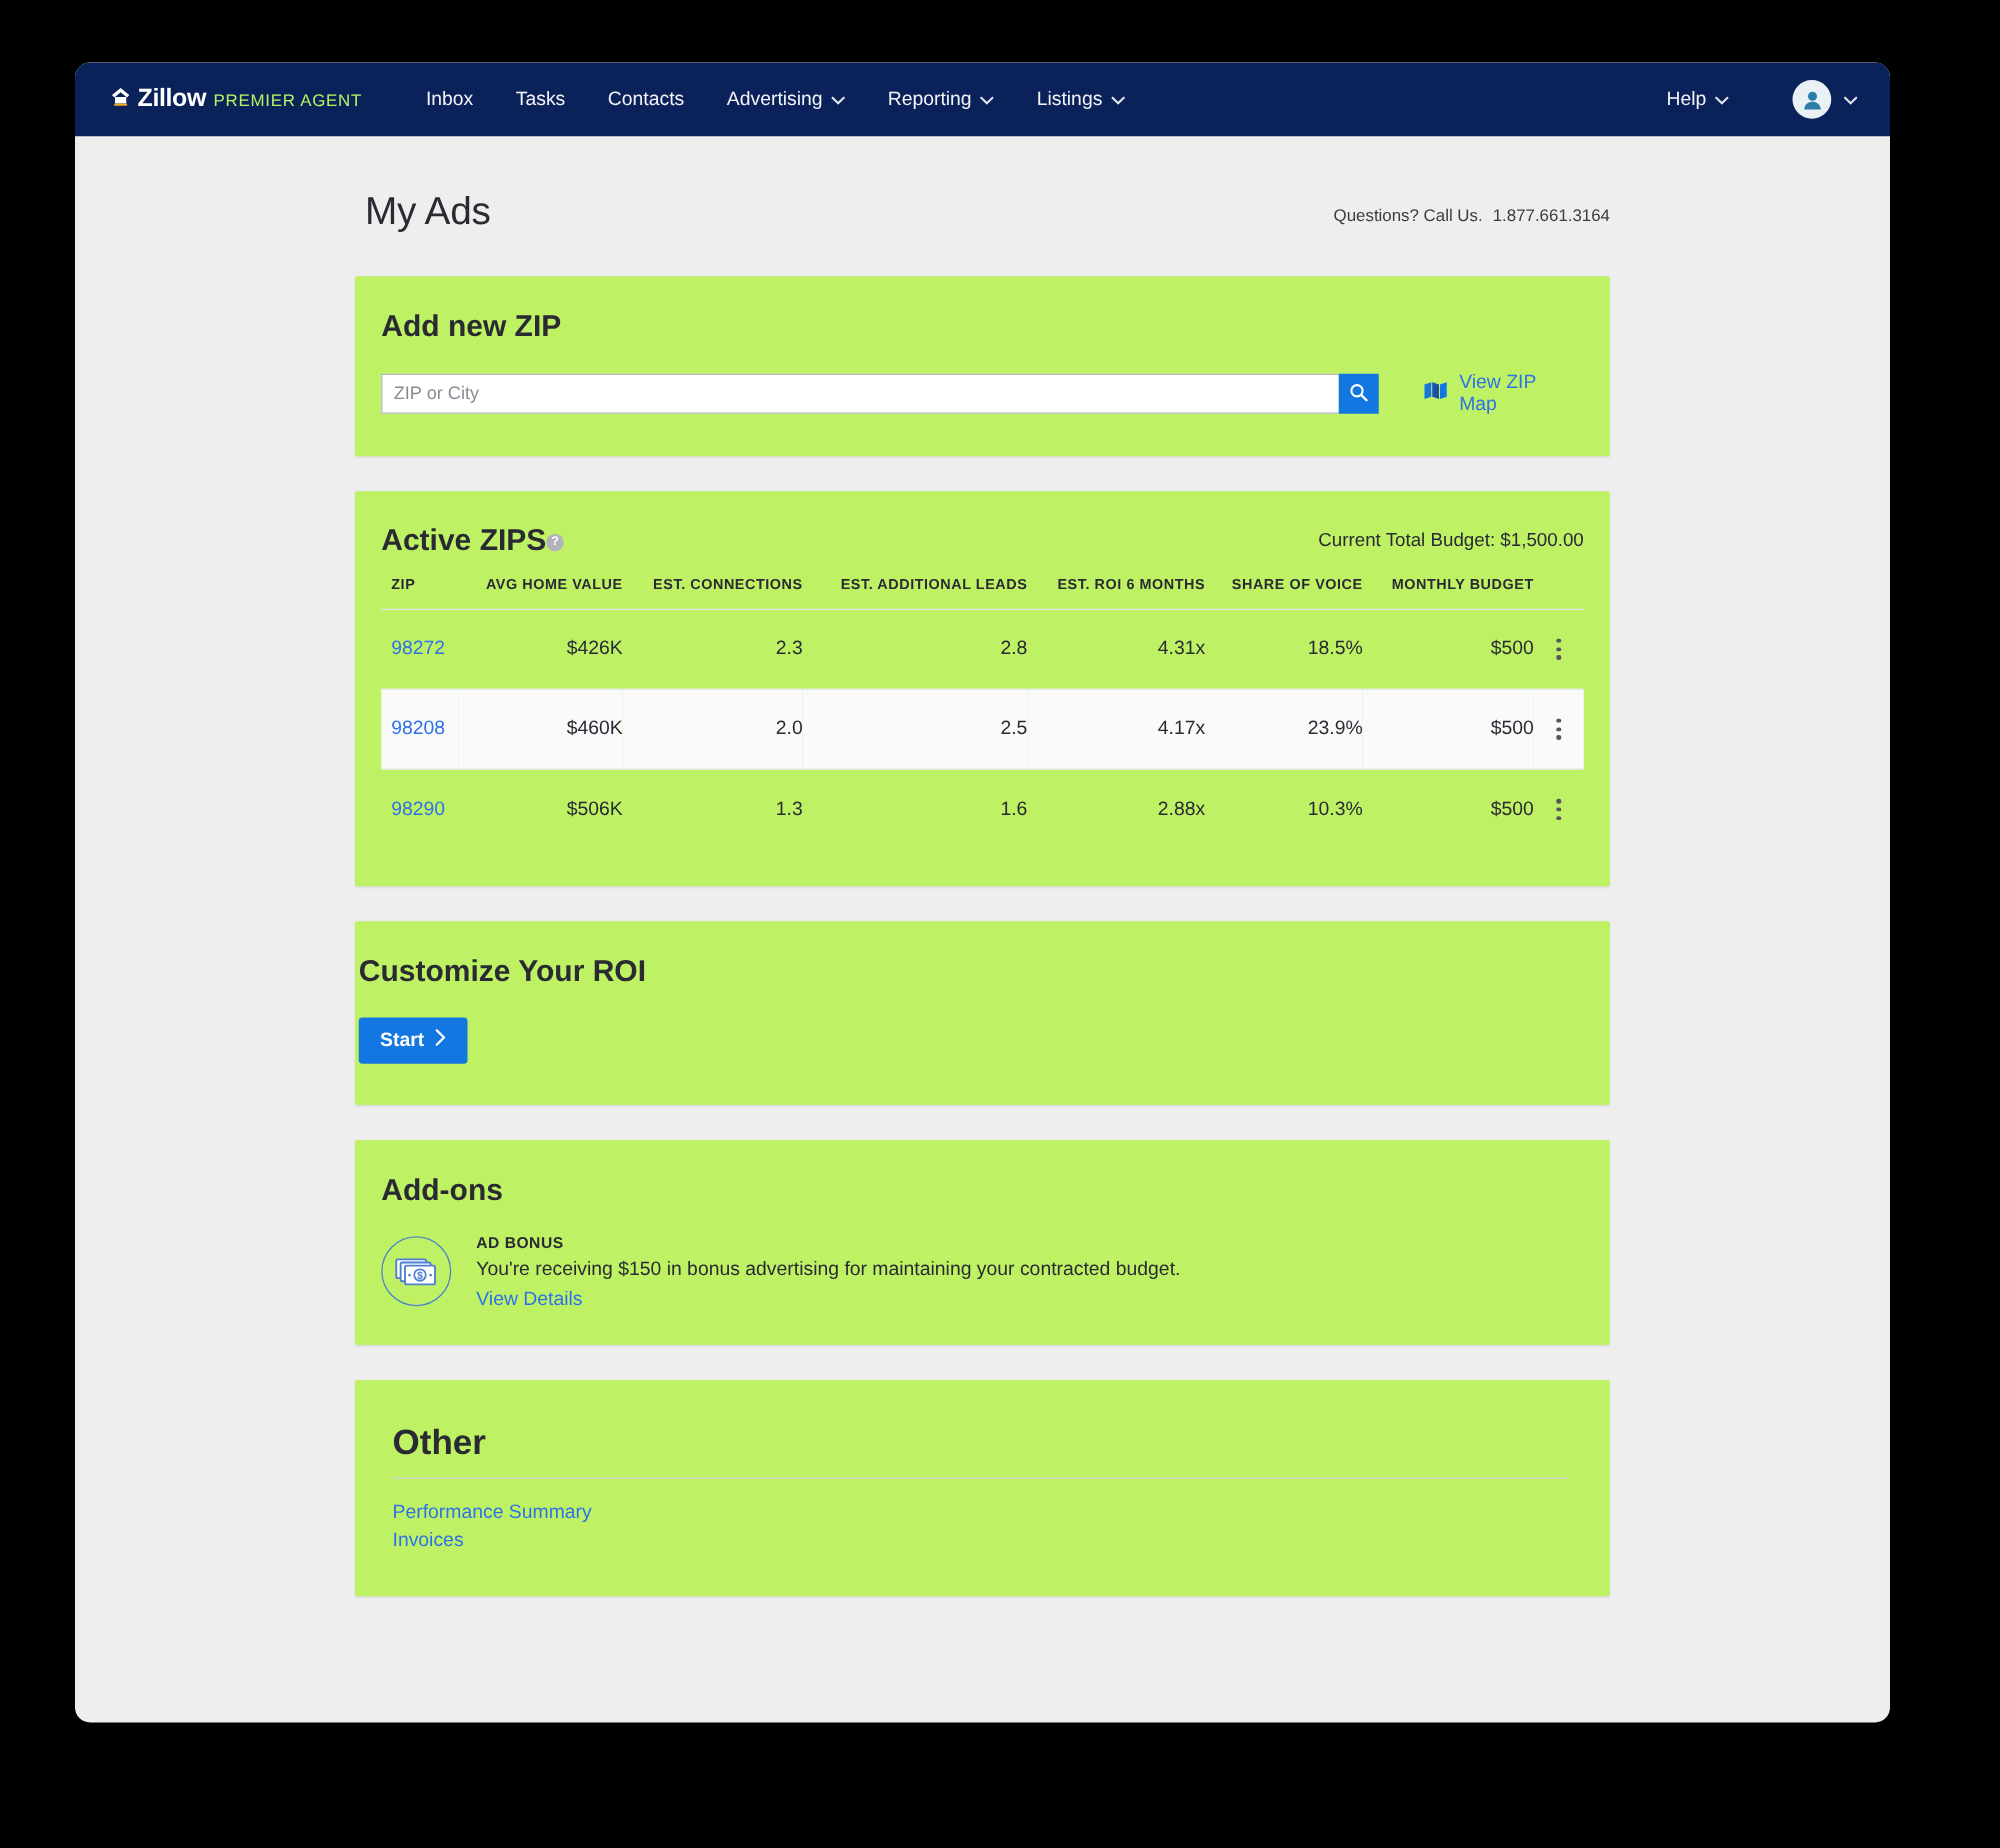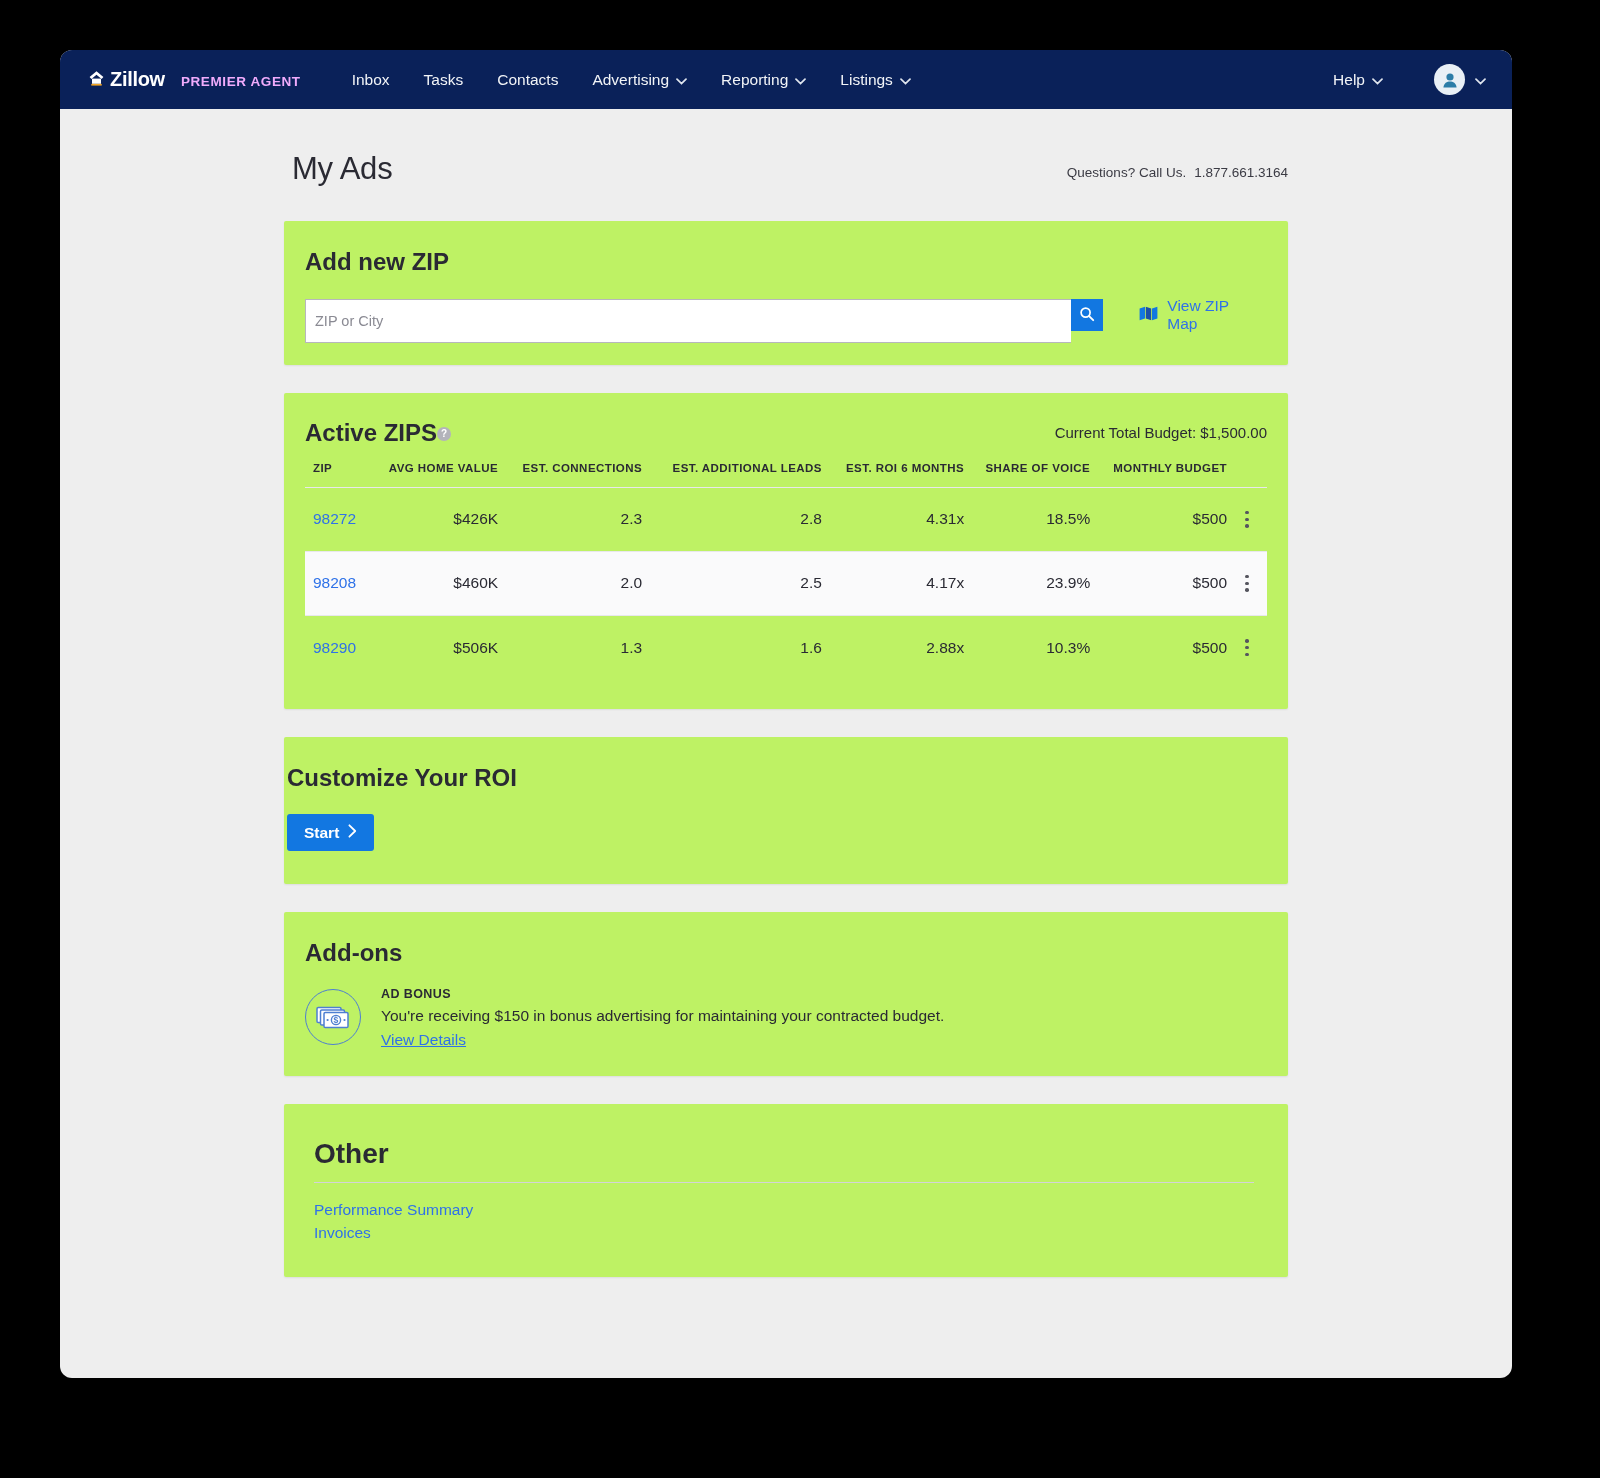--- a/index.html
+++ b/index.html
@@ -25,22 +25,22 @@
     padding:0 30px 0 28px;
     position:relative;
   }
   .brand { display:flex; align-items:baseline; margin-right:34px; user-select:none; }
   .brand-house { margin-right:5px; position:relative; top:1px; }
   .brand-zillow {
     color:#fff; font-size:20px; font-weight:bold;
     letter-spacing:-0.3px;
   }
   .brand-pa {
-    color:#f0abfc; font-size:13.5px; font-weight:bold;
-    letter-spacing:0.6px; margin-left:16px;
+    color:#bef264; font-size:13.5px; font-weight:normal;
+    letter-spacing:0.6px; margin-left:6px;
   }
   .nav-items { display:flex; align-items:center; gap:0px; }
   .nav-item {
     color:#f2f4f7; font-size:15.5px;
     padding:6px 17px; cursor:pointer;
     display:flex; align-items:center; gap:7px;
     white-space:nowrap;
   }
   .nav-right {
     position:absolute; right:26px; top:0; height:59px;
@@ -73,21 +73,21 @@
   .gap-28 { height:28px; }
   .gap-34 { height:34px; }
 
   .card-title { font-size:24px; font-weight:bold; color:#2a2a33; }
 
   
   .zip-card { padding:27px 25px 32px 21px; }
   .zip-search-row { display:flex; align-items:center; margin-top:21px; }
   .search-wrap { display:flex; width:800px; height:32px; }
   .search-input {
-    flex:1; height:44px; border:1px solid #b7b7bd; border-right:none;
+    flex:1; height:32px; border:1px solid #b7b7bd; border-right:none;
     padding:0 9px; font-size:14.5px; color:#2a2a33; outline:none;
     font-family:"Liberation Sans", sans-serif; background:#fff;
   }
   .search-input::placeholder { color:#8a8a93; }
   .search-btn {
     width:32px; height:32px; background:#1277e1; border:none;
     display:flex; align-items:center; justify-content:center; cursor:pointer;
   }
   .map-link {
     display:flex; align-items:center; gap:9px;
@@ -149,21 +149,21 @@
   .addons-top { padding:27px 21px 27px 21px; }
   .addon-row { display:flex; align-items:flex-start; margin-top:20px; }
   .coin-circle {
     width:56px; height:56px; border-radius:50%;
     border:1.4px solid #4e7fd1; display:flex;
     align-items:center; justify-content:center; flex:none;
     margin-right:20px; margin-top:2px;
   }
   .addon-label { font-size:12.5px; font-weight:bold; color:#2a2a33; letter-spacing:0.4px; }
   .addon-desc { font-size:15.5px; color:#2a2a33; margin-top:6px; }
-  .addon-link { font-size:15.5px; color:#2f72e8; margin-top:6px; cursor:pointer; display:inline-block;text-decoration:underline; }
+  .addon-link { font-size:15.5px; color:#2f72e8; margin-top:6px; cursor:pointer; display:inline-block; }
   .addons-foot {
     border-top:1px solid #e5e5ea; background:#f7f7f8;
     display:flex; padding:22px 21px 26px 21px;
   }
   .foot-col { width:240px; }
   .foot-label { font-size:13px; color:#3b3b44; }
   .foot-value { font-size:17px; color:#2a2a33; margin-top:7px; }
   .edit-link { font-size:12.5px; color:#2f72e8; margin-left:6px; cursor:pointer; }
 
   

